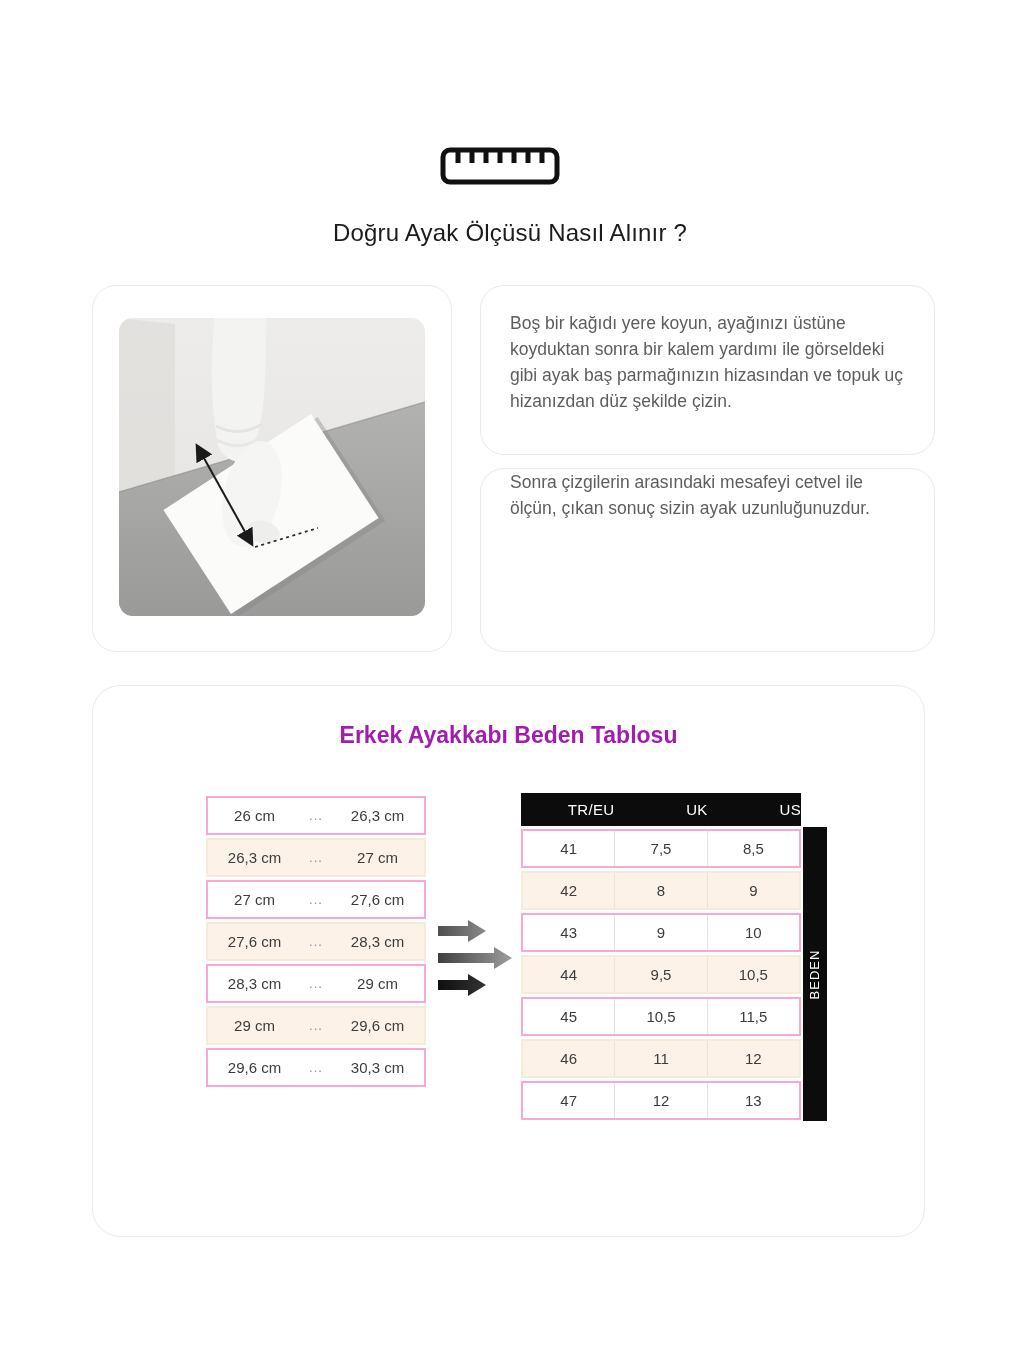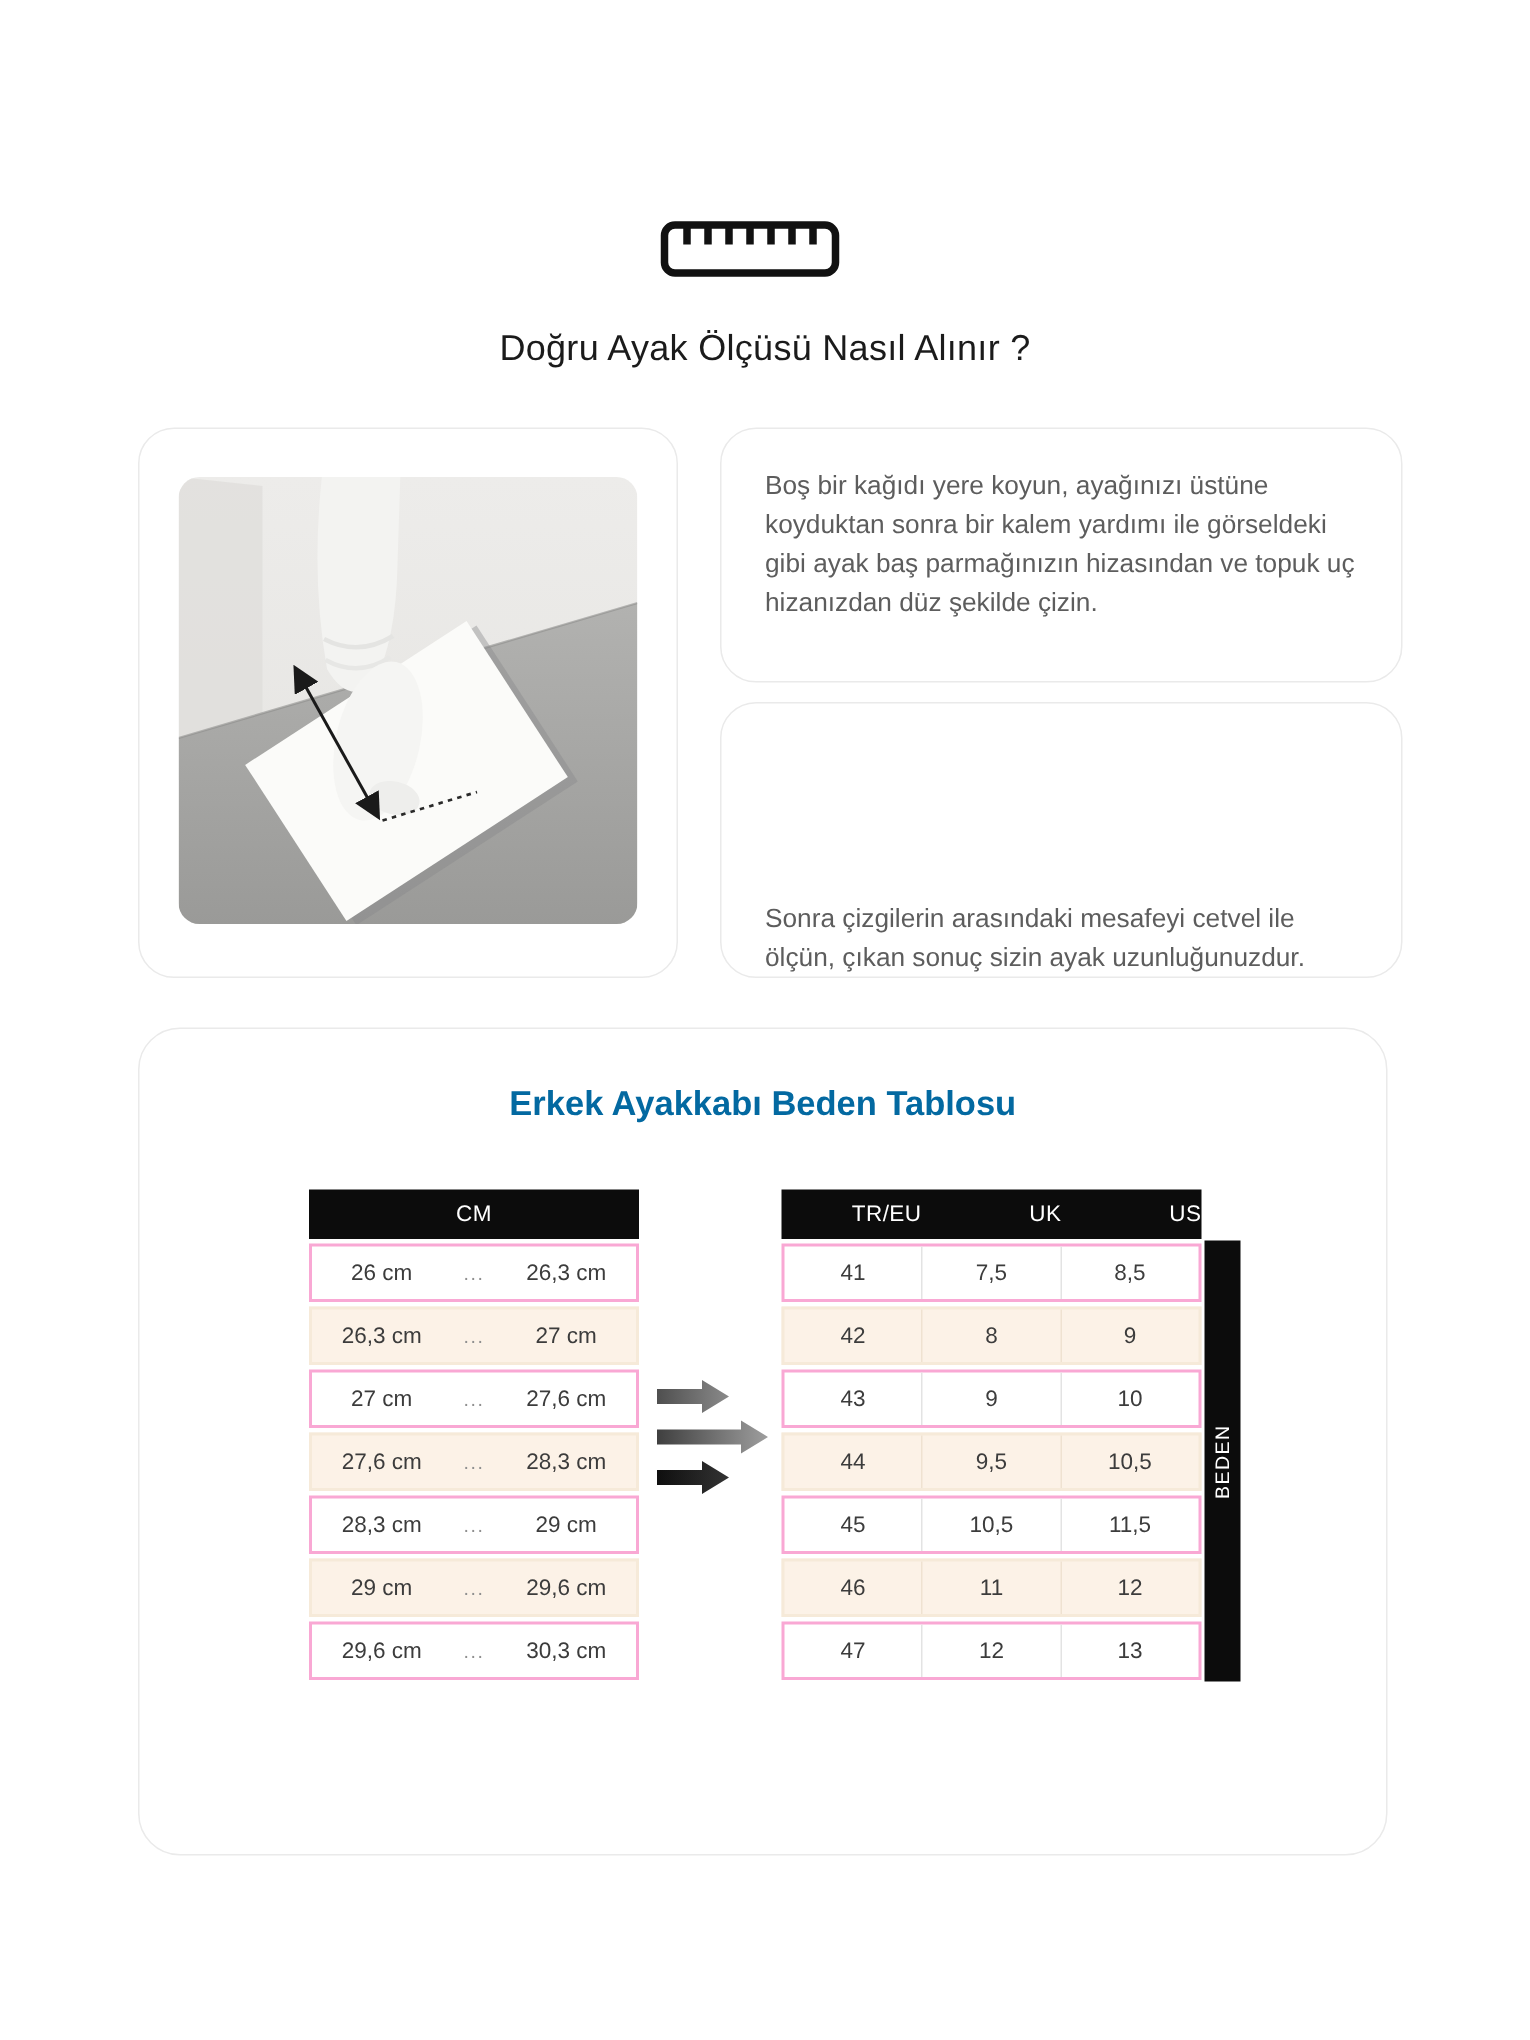--- a/index.html
+++ b/index.html
@@ -9,28 +9,28 @@
   
   .ruler-wrap{position:absolute;left:440px;top:147px;width:120px;height:38px;}
   .page-title{position:absolute;left:0;top:219px;width:1020px;text-align:center;
     font-size:24px;font-weight:400;color:#1b1b1b;letter-spacing:.2px;}
 
   
   .card{position:absolute;background:#fff;border:1px solid #eaeaea;border-radius:24px;box-sizing:border-box;}
   .photo-card{left:92px;top:285px;width:360px;height:367px;}
   .photo-frame{position:absolute;left:26px;top:32px;width:306px;height:298px;border-radius:14px;overflow:hidden;}
   .text-card-1{left:480px;top:285px;width:455px;height:170px;}
-  .text-card-2{left:480px;top:468px;width:455px;height:184px;display:flex;align-items:flex-end;}
+  .text-card-2{left:480px;top:468px;width:455px;height:184px;display:flex;align-items:flex-start;}
   .instruction{margin:0;padding:24px 30px 0 29px;font-size:17.5px;line-height:26px;color:#5d5d5d;}
   .text-card-2 .instruction{padding-top:0;}
 
   
   .size-card{left:92px;top:685px;width:833px;height:552px;border-radius:28px;}
   .section-title{position:absolute;left:0;top:36px;width:100%;text-align:center;
-    font-size:23px;font-weight:700;color:#0369a1;}
+    font-size:23px;font-weight:700;color:#a21caf;}
 
   .tbl{position:absolute;box-sizing:border-box;}
   .tbl-head{height:33px;background:#0c0c0c;color:#fff;display:flex;align-items:center;
     font-size:15px;font-weight:500;letter-spacing:.3px;}
   .tbl-head.single{justify-content:center;}
   .tbl-head .hcell{flex:1;text-align:right;}
   .trow{height:39px;margin-top:3px;display:flex;align-items:center;background:#fff;
     border:2px solid #f9a8d4;box-sizing:border-box;font-size:15px;color:#3c3c3c;}
   .trow.alt{background:#fcf2e7;border-color:#f6ead9;}
   .cm-tbl{left:113px;top:107px;width:220px;}
@@ -109,21 +109,20 @@
     <p class="instruction">Boş bir kağıdı yere koyun, ayağınızı üstüne koyduktan sonra bir kalem yardımı ile görseldeki gibi ayak baş parmağınızın hizasından ve topuk uç hizanızdan düz şekilde çizin.</p>
   </div>
   <div class="card text-card-2">
     <p class="instruction">Sonra çizgilerin arasındaki mesafeyi cetvel ile ölçün, çıkan sonuç sizin ayak uzunluğunuzdur.</p>
   </div>
 
   <div class="card size-card">
     <div class="section-title">Erkek Ayakkabı Beden Tablosu</div>
 
     <div class="tbl cm-tbl">
-      <div class="tbl-head single">CM</div>
       <div class="trow">
         <span class="c-min">26 cm</span>
           <span class="c-dots">...</span>
           <span class="c-max">26,3 cm</span>
       </div>
       <div class="trow alt">
         <span class="c-min">26,3 cm</span>
           <span class="c-dots">...</span>
           <span class="c-max">27 cm</span>
       </div>

